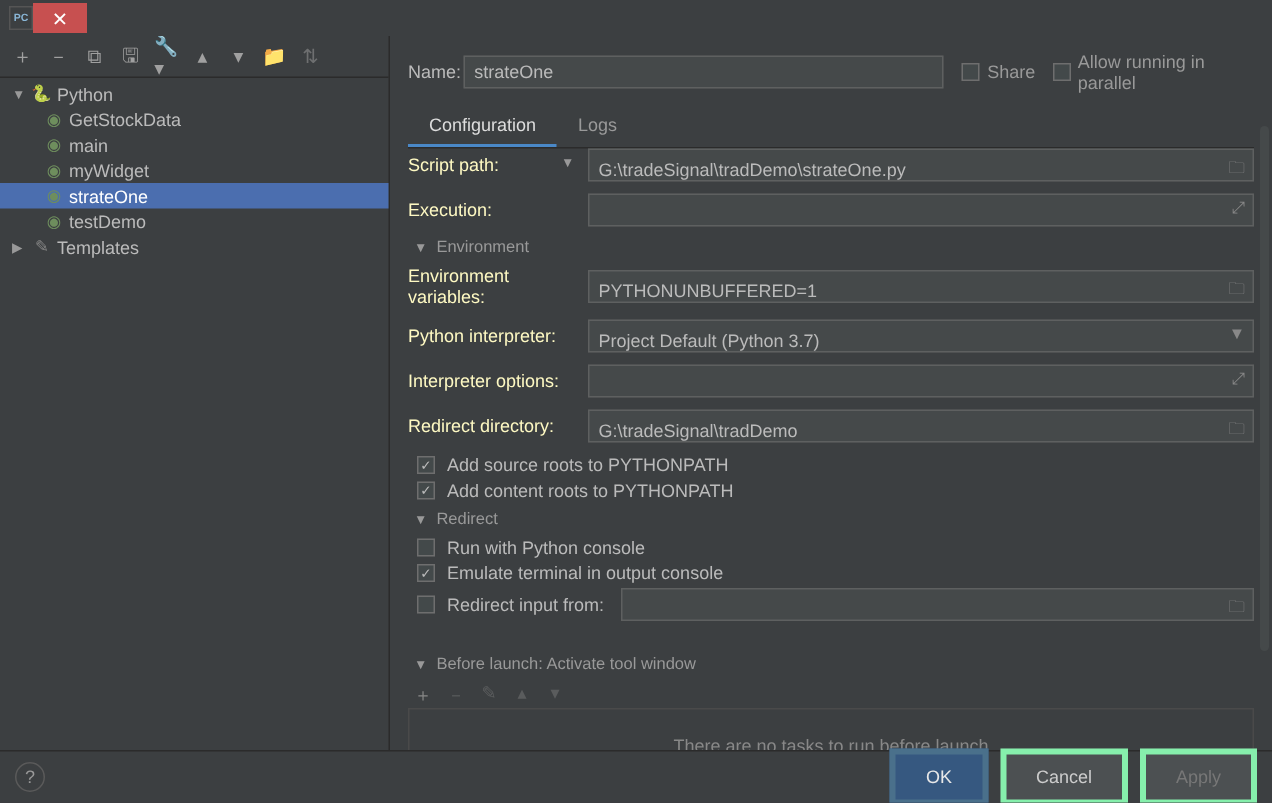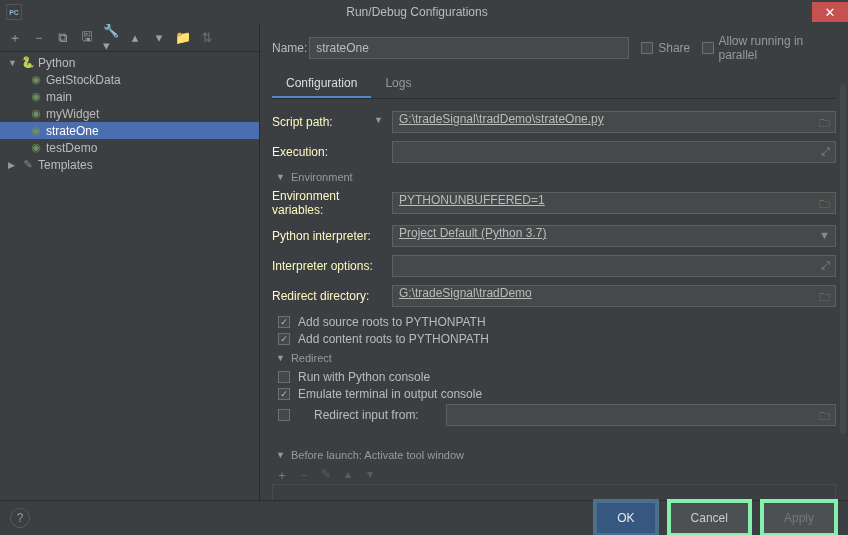--- a/index.html
+++ b/index.html
@@ -28,29 +28,29 @@
 
 .content { flex: 1; padding: 10px 12px 0 12px; position: relative; overflow: hidden; }
 .row { display: flex; align-items: center; margin-bottom: 8px; }
 .namerow .lbl { width: 40px; }
 .namerow input { flex: 0 0 320px; }
 .namerow .spacer { flex: 1; }
 .chk { display: flex; align-items: center; gap: 5px; margin-left: 12px; color: #999; }
 .chkbox { width: 12px; height: 12px; border: 1px solid #6e6e6e; background: #43494a; display: inline-flex; align-items: center; justify-content: center; font-size: 9px; color: #bbb; cursor: pointer; }
 .chkbox.checked::before { content: "✓"; }
 
-.tabs { display: flex; border-bottom: 1px solid #2b2b2b; margin-bottom: 12px; text-align: center; }
+.tabs { display: flex; border-bottom: 1px solid #2b2b2b; margin-bottom: 0; text-align: center; }
 .tab { padding: 6px 14px; cursor: pointer; color: #999; }
 .tab.active { color: #ddd; border-bottom: 2px solid #4a88c7; }
 
 .form { }
 .form .row .lbl { width: 120px; color: #fef9c3; }
 .form .row .field { flex: 1; position: relative; }
 input.dark, .darkfield { background: #45494a; border: 1px solid #5e6060; color: #bbb; height: 22px; padding: 0 6px; width: 100%; font-size: 12px; }
-.darkfield { display: flex; align-items: flex-start; text-decoration: underline; }
+.darkfield { display: flex; align-items: flex-end; }
 .field .endicon { position: absolute; right: 6px; top: 4px; color: #888; font-size: 11px; }
 .section { display: flex; align-items: center; color: #999; margin: 6px 0 6px 4px; font-size: 11px; }
 .section .arr { font-size: 9px; margin-right: 6px; }
 .form .chkrow { display: flex; align-items: center; gap: 8px; margin: 3px 0 3px 6px; }
 .mini-toolbar { display: flex; gap: 10px; margin: 4px 0 0 4px; }
 .mini-toolbar span { color: #888; cursor: pointer; width: 12px; text-align: center; }
 .notasks { text-align: center; color: #888; padding: 12px 0; border: 1px solid #4a4a4a; border-top: none; margin-top: 0; }
 .launchbox { border: 1px solid #4a4a4a; border-bottom: none; min-height: 6px; }
 .dd-arrow { position: absolute; left: 102px; top: 4px; font-size: 9px; color: #999; }
 
@@ -61,21 +61,20 @@
 .footer button.primary { background: #365880; border-color: #4a708b; color: #e8e8e8; }
 .footer button.disabled { color: #777; }
 
 .vscroll { position: absolute; right: 2px; top: 60px; width: 6px; height: 350px; background: #45494a; border-radius: 3px; }
 </style>
 </head>
 <body>
 
 <div class="titlebar">
   <div class="appicon">PC</div>
-  <div class="title">Run/Debug Configurations</div>
   <div class="close">✕</div>
 </div>
 
 <div class="main">
   <div class="sidebar">
     <div class="toolbar">
       <span class="tb">＋</span>
       <span class="tb">－</span>
       <span class="tb">⧉</span>
       <span class="tb">🖫</span>
@@ -207,21 +206,21 @@
         </div>
 
       <div class="chkrow">
           <span class="chkbox"></span>
           <span>Run with Python console</span>
         </div>
       <div class="chkrow">
           <span class="chkbox checked"></span>
           <span>Emulate terminal in output console</span>
         </div>
-      <div class="chkrow" style="align-items:center;gap:24px;">
+      <div class="chkrow" style="align-items:center;gap:8px;">
         <span class="chkbox"></span>
         <span style="width:108px;display:inline-block">Redirect input from:</span>
         <div class="field" style="flex:1;position:relative"><input class="dark" style=""><span class="endicon">🗀</span></div>
       </div>
 
       <div style="height:14px"></div>
       <div class="section">
           <span class="arr">▼</span>
           <span>Before launch: Activate tool window</span>
         </div>

